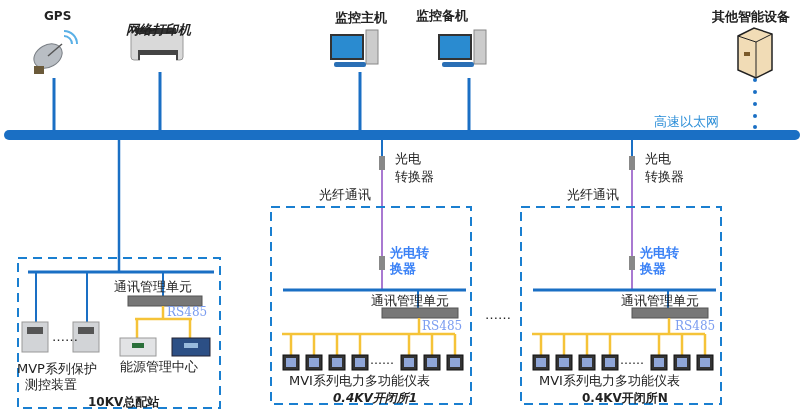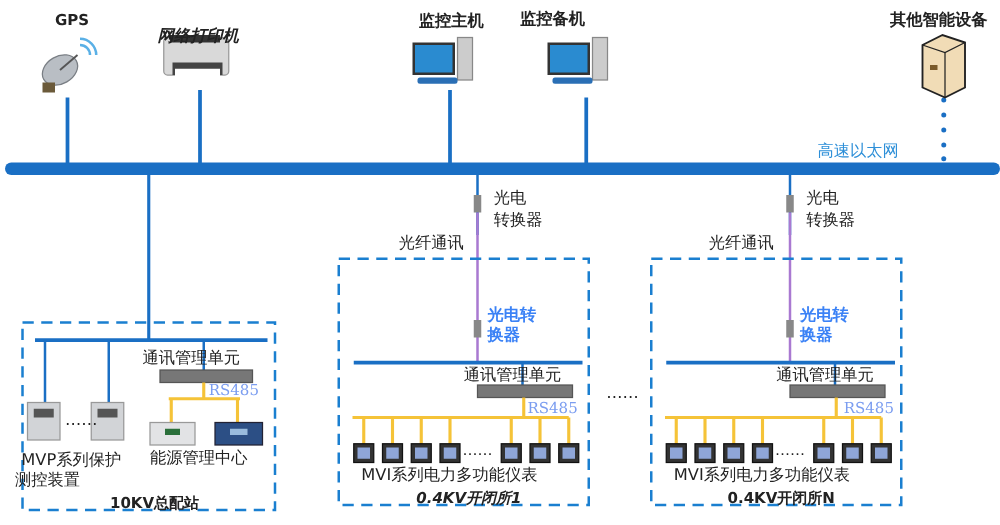--- a/index.html
+++ b/index.html
@@ -165,21 +165,21 @@
 <div class="lbl bold" style="left:126px;top:23px;font-style:italic;">网络打印机</div>
 <div class="lbl bold" style="left:335px;top:11px;text-align:right;">监控主机</div>
 <div class="lbl bold" style="left:416px;top:9px;">监控备机</div>
 <div class="lbl bold" style="left:712px;top:10px;">其他智能设备</div>
 <div class="lbl blue" style="left:638px;top:115px;">高速以太网</div>
 
 <div class="lbl" style="left:114px;top:280px;">通讯管理单元</div>
 <div class="lbl rs" style="left:167px;top:306px;">RS485</div>
 <div class="lbl" style="left:52px;top:330px;">……</div>
 <div class="lbl" style="left:17px;top:362px;">MVP系列保护</div>
-<div class="lbl" style="left:12px;top:378px;">测控装置</div>
+<div class="lbl" style="left:25px;top:378px;">测控装置</div>
 <div class="lbl" style="left:120px;top:360px;">能源管理中心</div>
 <div class="lbl bold small" style="left:88px;top:396px;">10KV总配站</div>
 
 <div class="lbl" style="left:395px;top:152px;">光电</div>
 <div class="lbl" style="left:395px;top:170px;">转换器</div>
 <div class="lbl" style="left:319px;top:188px;">光纤通讯</div>
 <div class="lbl gray" style="left:390px;top:246px;">光电转</div>
 <div class="lbl gray" style="left:390px;top:262px;">换器</div>
 <div class="lbl" style="left:371px;top:294px;">通讯管理单元</div>
 <div class="lbl rs" style="left:422px;top:320px;">RS485</div>

